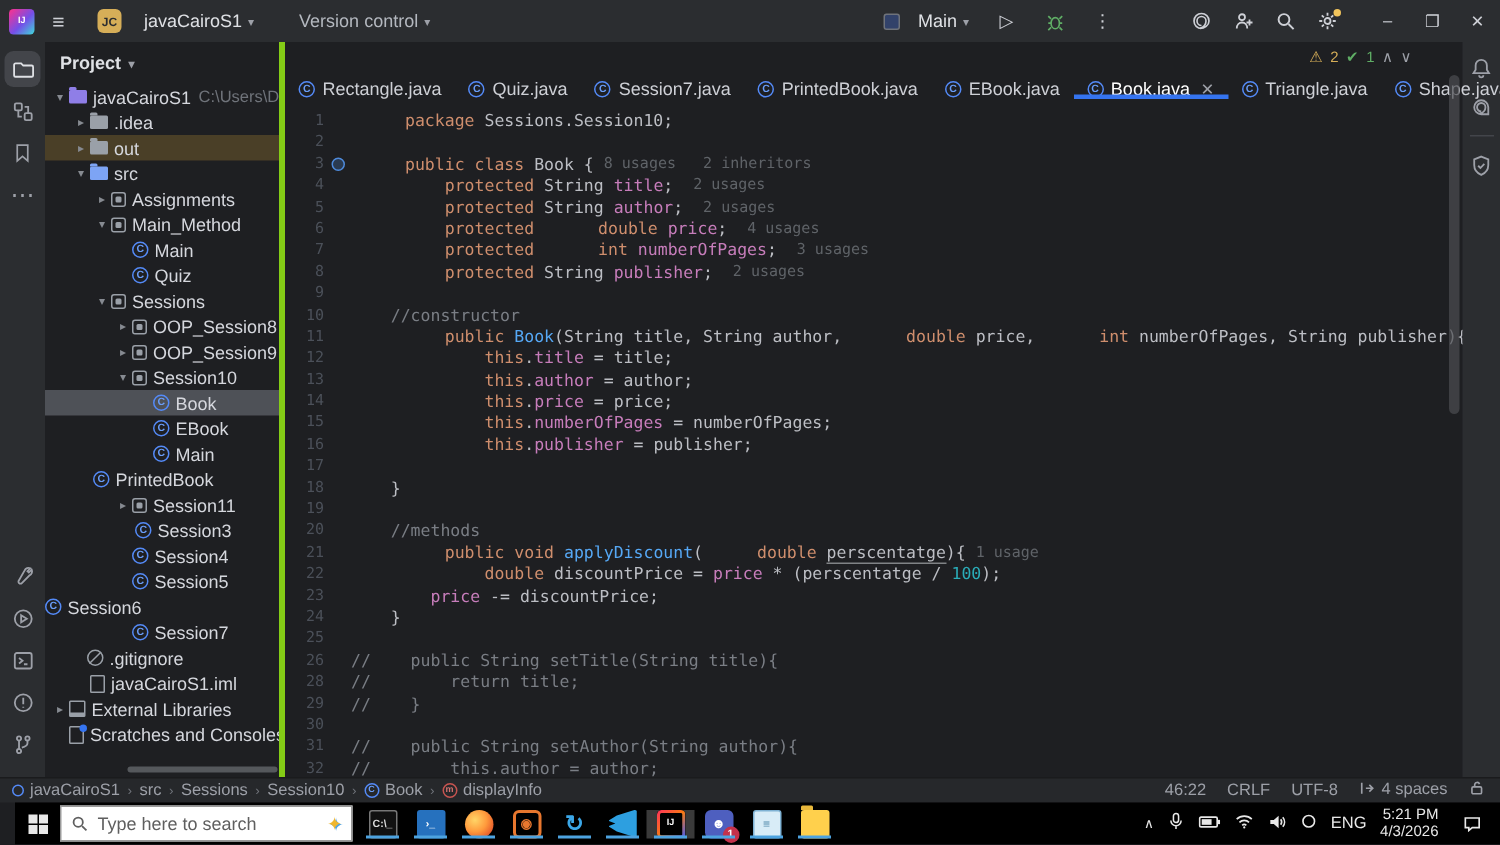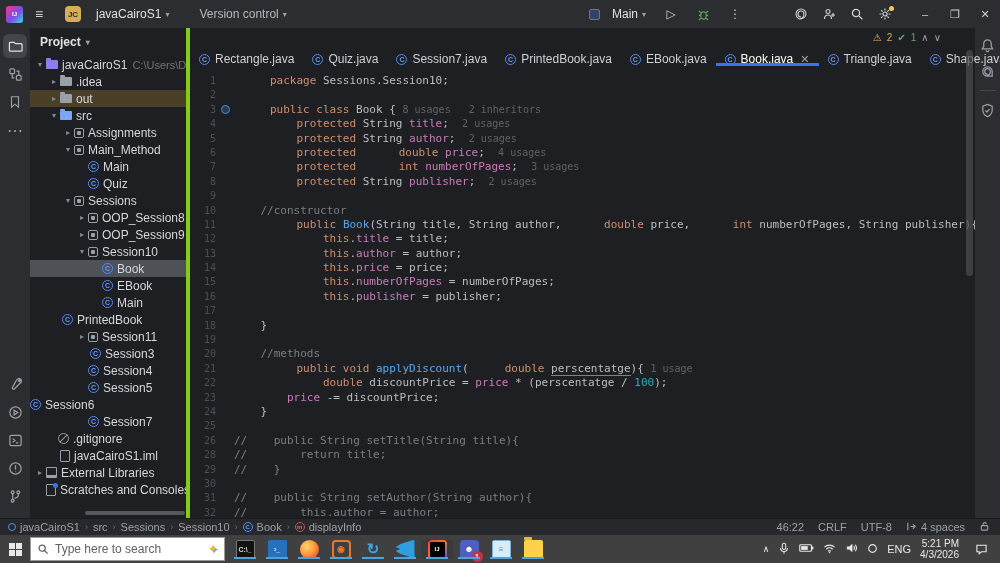--- a/index.html
+++ b/index.html
@@ -125,21 +125,21 @@
     align-items:center; font-size:11px; color:#9DA0A8; padding:0 10px 0 8px; flex:0 0 auto; }
   .crumbs { display:flex; align-items:center; gap:5px; }
   .crumb { display:flex; align-items:center; gap:4px; }
   .crumb-sep { color:#6F737A; font-size:9px; }
   .ic-proj-dot { width:8px; height:8px; border:1px solid #548AF7; border-radius:50%; }
   .crumbs .ic-class, .crumbs .ic-method { width:10px; height:10px; font-size:6px; }
   .status-right { margin-left:auto; display:flex; align-items:center; gap:14px; }
   .s-ico svg { stroke:#9DA0A8; fill:none; stroke-width:1.2; }
 
   
-  .taskbar { height:28px; background:#404040; display:flex; align-items:center; flex:0 0 auto; }
+  .taskbar { height:28px; background:#000000; display:flex; align-items:center; flex:0 0 auto;margin-left:10px; }
   .start { width:30px; height:28px; display:flex; align-items:center; justify-content:center; }
   .winlogo { display:grid; grid-template-columns:6px 6px; grid-template-rows:6px 6px; gap:1px; }
   .winlogo span { background:#E8E8E8; }
   .searchbox { width:195px; height:24px; background:#FFFFFF; border:1px solid #9A9A9A;
     display:flex; align-items:center; gap:6px; padding:0 6px; }
   .searchbox input { border:none; outline:none; flex:1; font-size:12px; color:#333;
     font-family:"Liberation Sans",sans-serif; background:transparent; min-width:0; }
   .searchbox input::placeholder { color:#5F5F5F; }
   .sparkle { font-size:12px; color:#F0B72F; text-shadow:1px 1px 0 #4FA3E3; }
   .apps { display:flex; align-items:stretch; margin-left:4px; }

